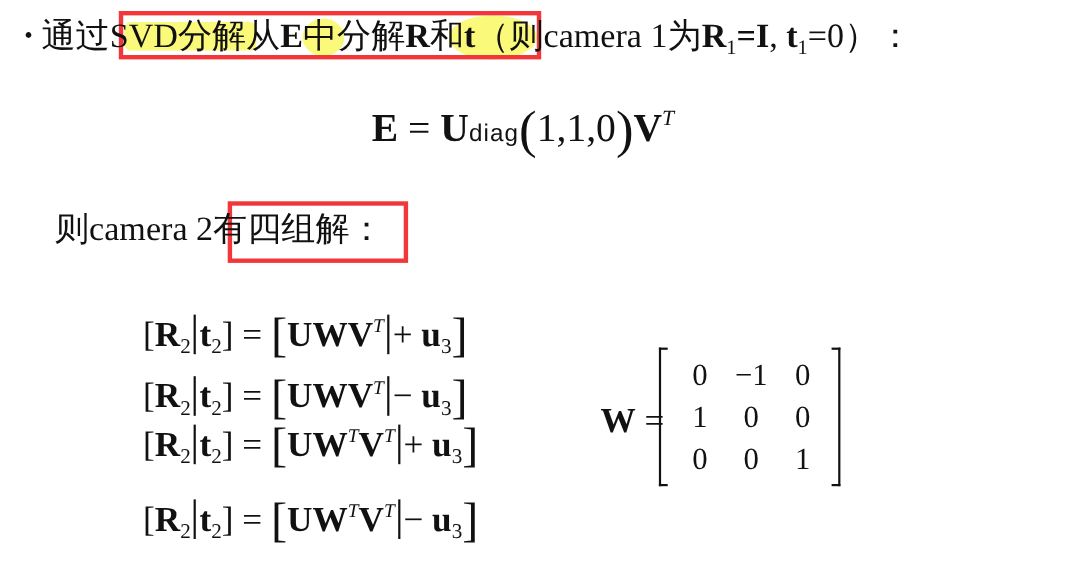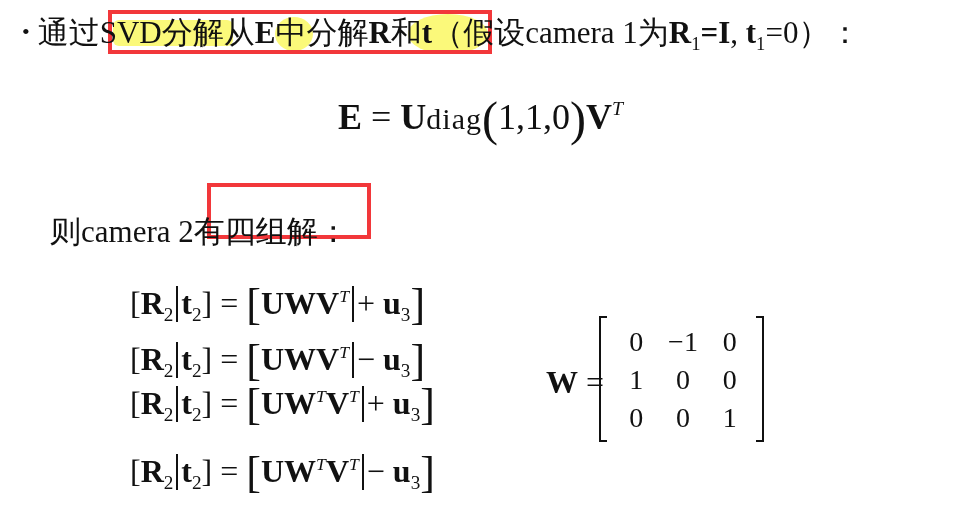--- a/index.html
+++ b/index.html
@@ -21,21 +21,21 @@
   }
   .hl-yellow1 { position:absolute; left:113px; top:20px; width:120px; height:26px; background:#fbf97a; border-radius:6px; }
   .hl-yellow2 { position:absolute; left:275px; top:17px; width:38px; height:34px; background:#fbf97a; border-radius:50%; }
   .hl-yellow3 { position:absolute; left:408px; top:14px; width:80px; height:40px; background:#fbf97a; border-radius:50%; }
 
   
   #eq-e { left:338px; top:80px; font-size:36px; line-height:56px; }
   .paren-big { font-size:48px; vertical-align:-6px; font-weight:normal; }
 
   
-  #line2 { left:50px; top:188px; font-size:31px; line-height:40px;margin-top:24px; }
+  #line2 { left:50px; top:188px; font-size:31px; line-height:40px; }
   .box2 {
     position:absolute; left:207px; top:183px; width:164px; height:56px;
     border:4px solid #f2373a; box-sizing:border-box;
   }
 
   
   .eq-row { position:absolute; left:130px; font-size:32px; line-height:44px; white-space:nowrap; }
   .brk-big { font-size:44px; vertical-align:-5px; }
   .bar { display:inline-block; width:2px; height:36px; background:#111; vertical-align:-8px; margin:0 3px; }
 
@@ -55,25 +55,25 @@
 </style>
 </head>
 <body>
 
 <div class="hl-yellow1"></div>
 <div class="hl-yellow2"></div>
 <div class="hl-yellow3"></div>
 <div class="hl-box"></div>
 
 <div id="line1" class="abs">
-  <span class="bullet">•</span><span>通过</span><span>SVD</span><span>分解从</span><span class="b">E</span><span>中分解</span><span class="b">R</span><span>和</span><span class="b">t</span><span>（假设camera 1为</span><span class="b">R</span><span class="sub">1</span><span class="b">=I</span><span>, </span><span class="b">t</span><span class="sub">1</span><span>=0）：</span>
+  <span class="bullet">•</span><span>通过</span><span>SVD</span><span>分解从</span><span class="b">E</span><span>中分解</span><span class="b">R</span><span>和</span><span class="b">t</span><span>（则camera 1为</span><span class="b">R</span><span class="sub">1</span><span class="b">=I</span><span>, </span><span class="b">t</span><span class="sub">1</span><span>=0）：</span>
 </div>
 
 <div id="eq-e" class="abs">
-  <span class="b">E</span><span> = </span><span class="b">U</span><span style="font-family:Liberation Serif, serif;font-size:30px;letter-spacing:1px;">diag</span><span class="paren-big">(</span><span>1,1,0</span><span class="paren-big">)</span><span class="b">V</span><span class="sup">T</span>
+  <span class="b">E</span><span> = </span><span class="b">U</span><span style="font-family:Liberation Sans, sans-serif;font-size:22px;letter-spacing:1px;">diag</span><span class="paren-big">(</span><span>1,1,0</span><span class="paren-big">)</span><span class="b">V</span><span class="sup">T</span>
 </div>
 
 <div class="box2"></div>
 <div id="line2" class="abs">
   <span>则camera 2</span><span>有四组解：</span>
 </div>
 
 <div class="eq-row" style="top:274px;text-align:center;">
   [<span class="b">R</span><span class="sub">2</span><span class="bar"></span><span class="b">t</span><span class="sub">2</span>] = <span class="brk-big">[</span><span class="b">U</span><span class="b">W</span><span class="sup"></span><span class="b">V</span><span class="sup">T</span><span class="bar"></span><span>+</span> <span class="b">u</span><span class="sub">3</span><span class="brk-big">]</span>
 </div>

